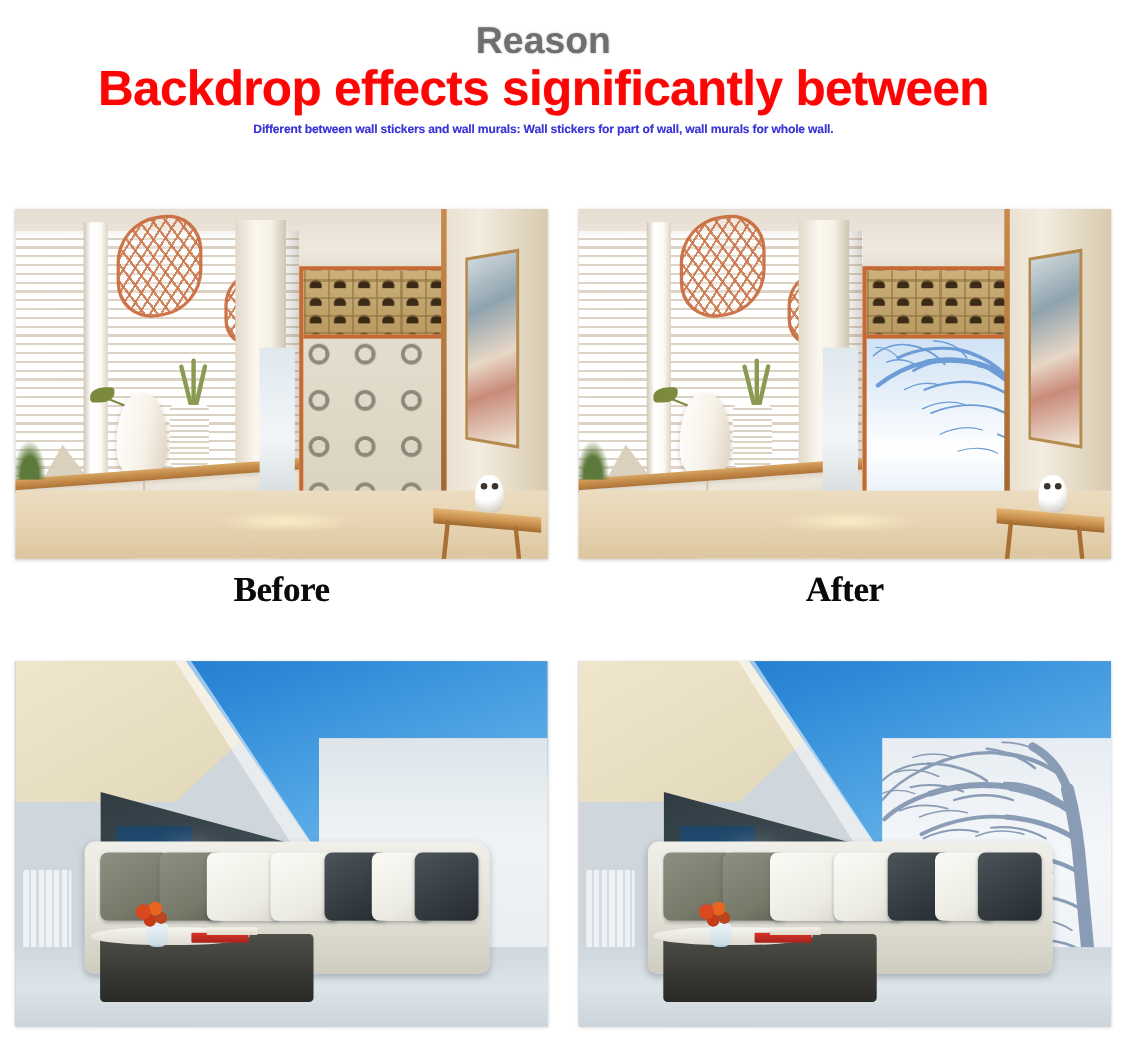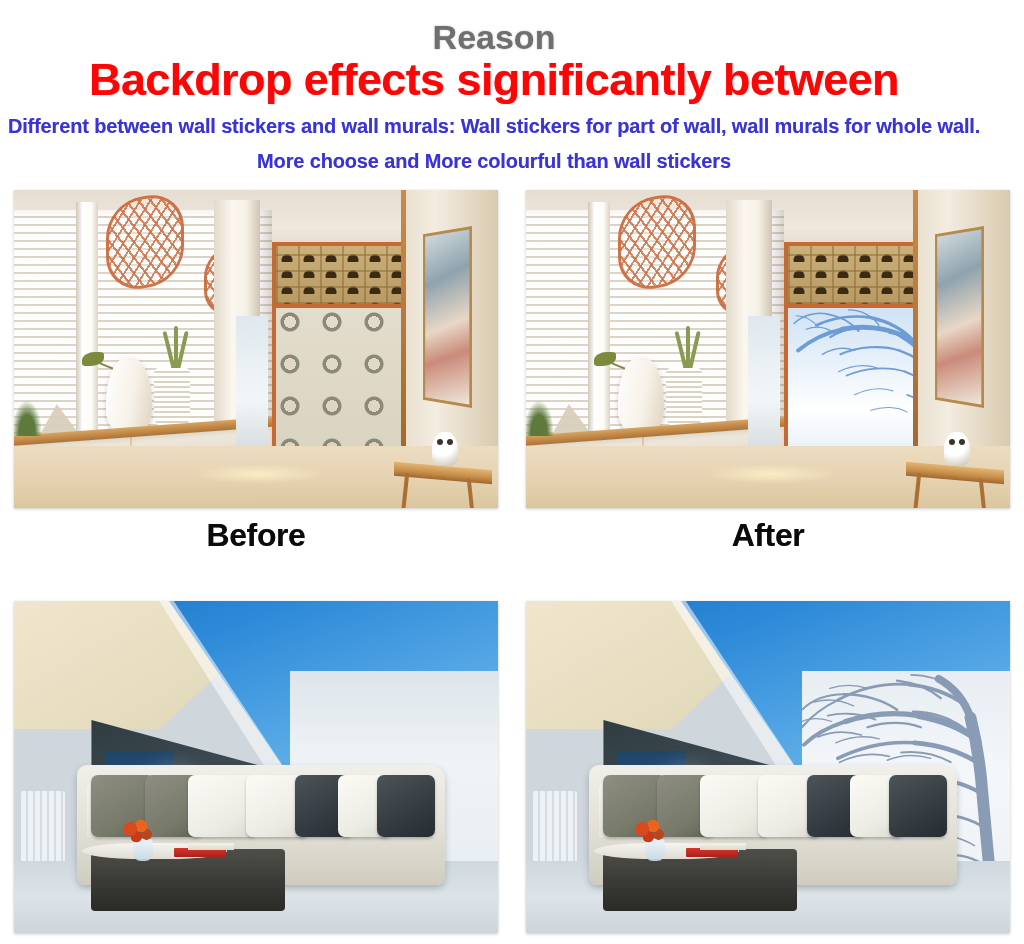--- a/index.html
+++ b/index.html
@@ -33,38 +33,39 @@
     font-weight:700;
     color:#fb0505;
     line-height:1.05;
     letter-spacing:-0.6px;
     margin:2px 0 6px 0;
     text-shadow:0 0 1px rgba(251,5,5,.6);
   }
   .sub{
     color:#3a34d8;
     font-weight:700;
-    font-size:20px;
+    font-size:11px;
     line-height:1.72;
     letter-spacing:-0.15px;
     text-shadow:0 0 .6px rgba(58,52,216,.5);
   }
   .sub .line{display:block;}
 
   
   .grid{
     position:absolute;
     left:0;top:190px;
     width:1024px;
   }
   .row{
     display:flex;
     justify-content:space-between;
     padding:0 14px;
     box-sizing:border-box;
+    font-family:Liberation Serif, serif;
   }
   .row.r2{margin-top:46px;}
   .cell{width:484px;}
   .photo{
     width:484px;
     position:relative;
     overflow:hidden;
     background:#cfc9c1;
     box-shadow:0 1px 3px rgba(0,0,0,.22);
   }
@@ -374,21 +375,20 @@
   }
 </style>
 </head>
 <body>
 
 <div class="header">
   <div class="kicker">Reason</div>
   <div class="headline">Backdrop effects significantly between</div>
   <div class="sub">
     <span class="line">Different between wall stickers and wall murals: Wall stickers for part of wall, wall murals for whole wall.</span>
-    <span class="line">More choose and More colourful than wall stickers</span>
   </div>
 </div>
 
 <div class="grid">
 
   <div class="row r1">
 
     <div class="cell">
       <div class="photo tall">
         <div class="hall">

